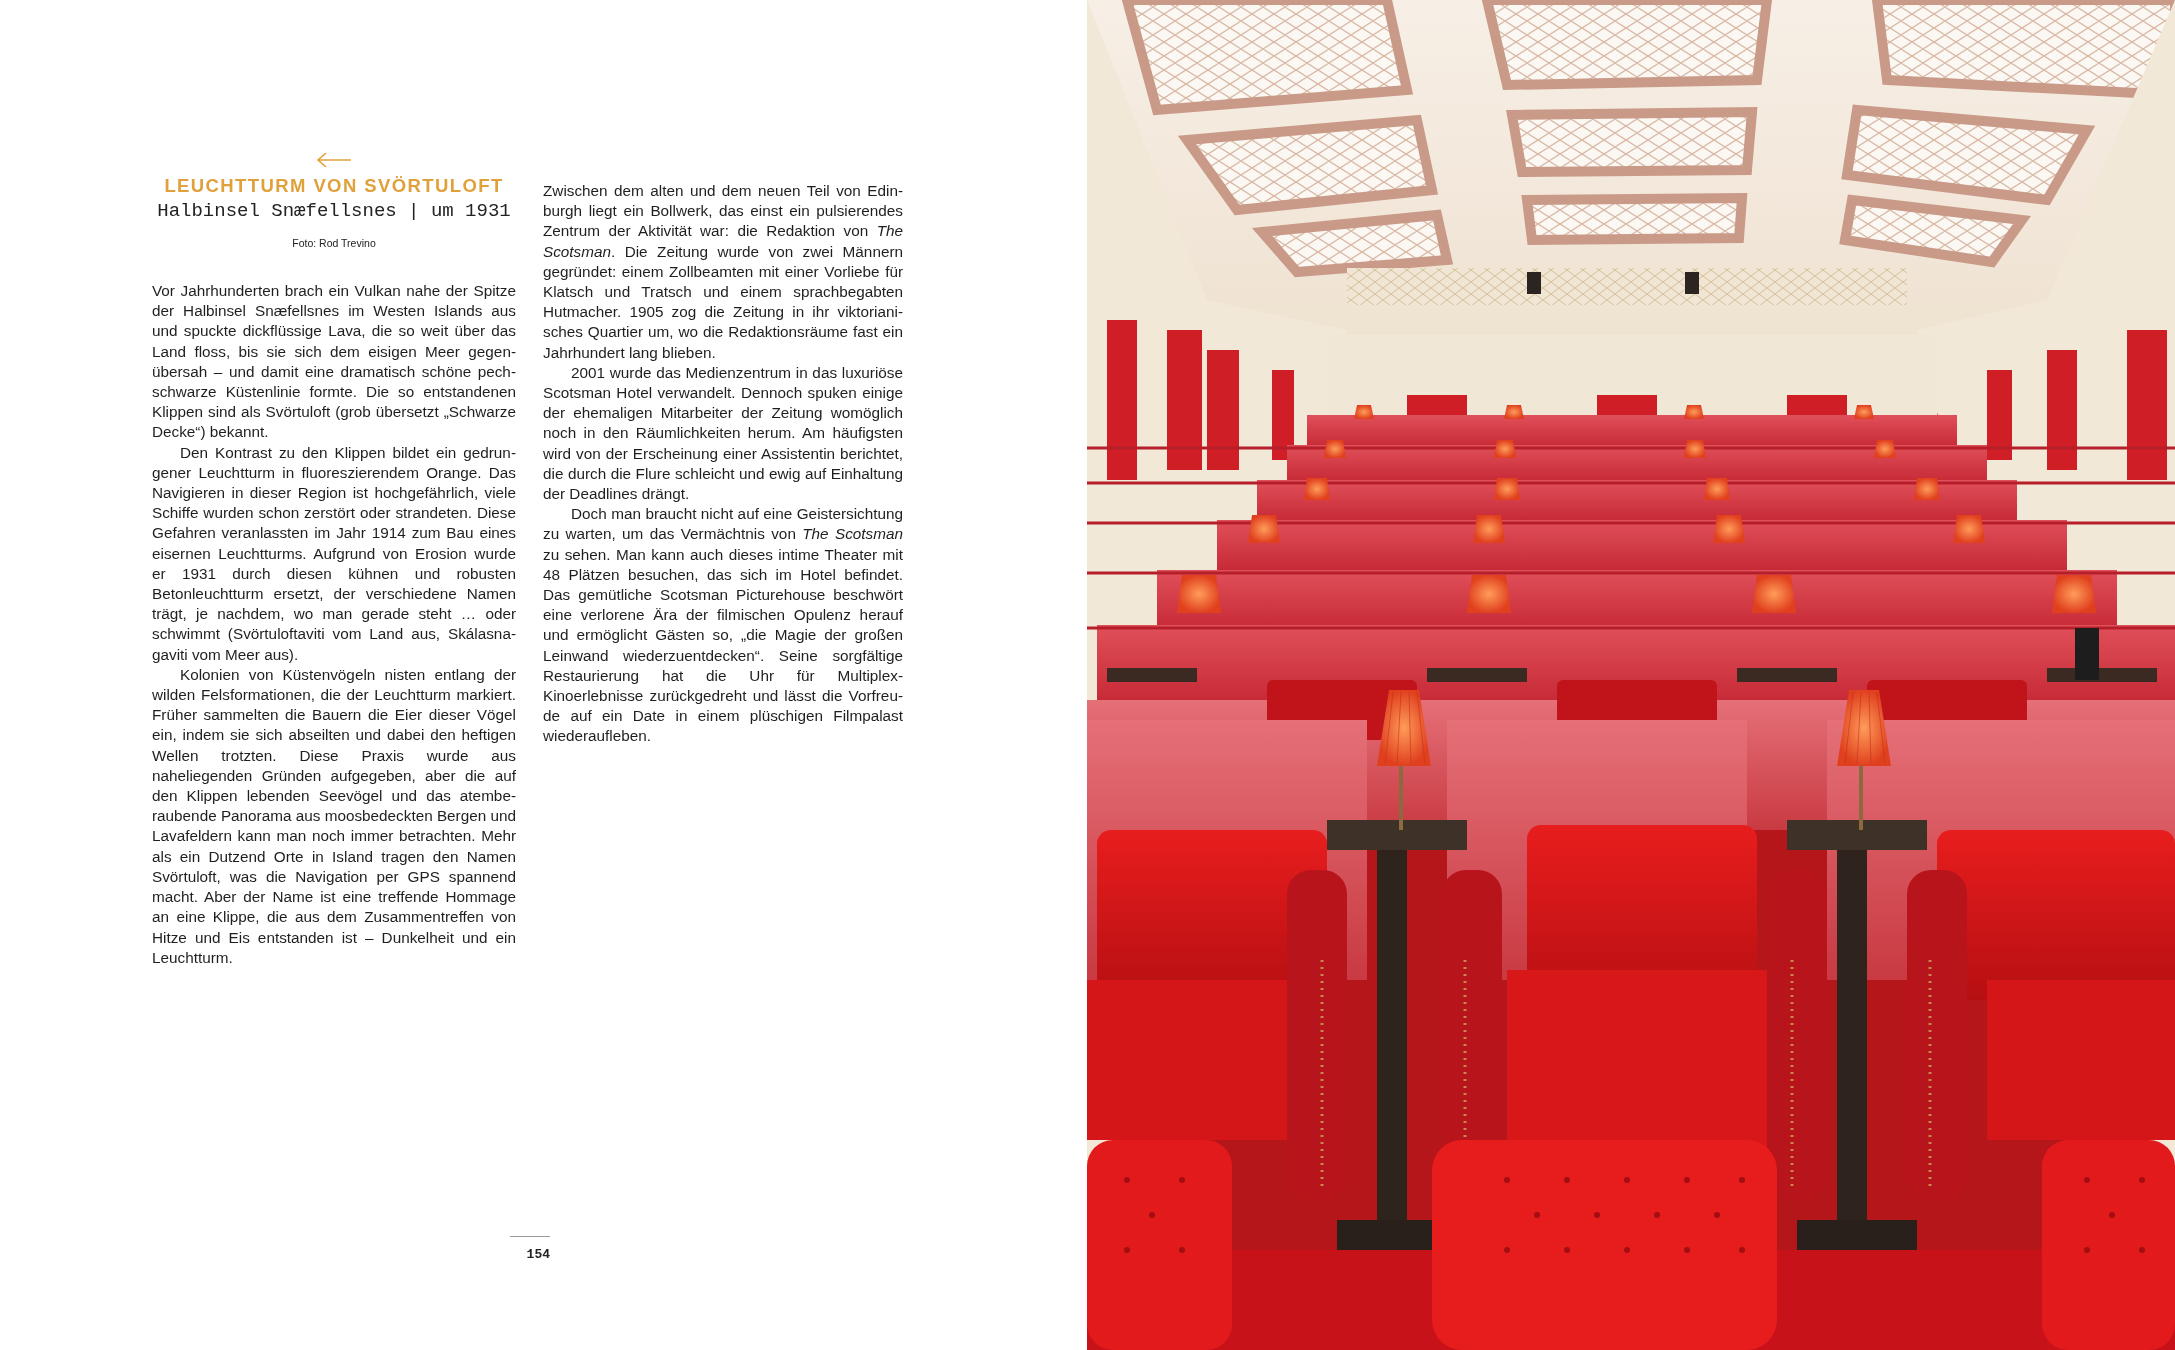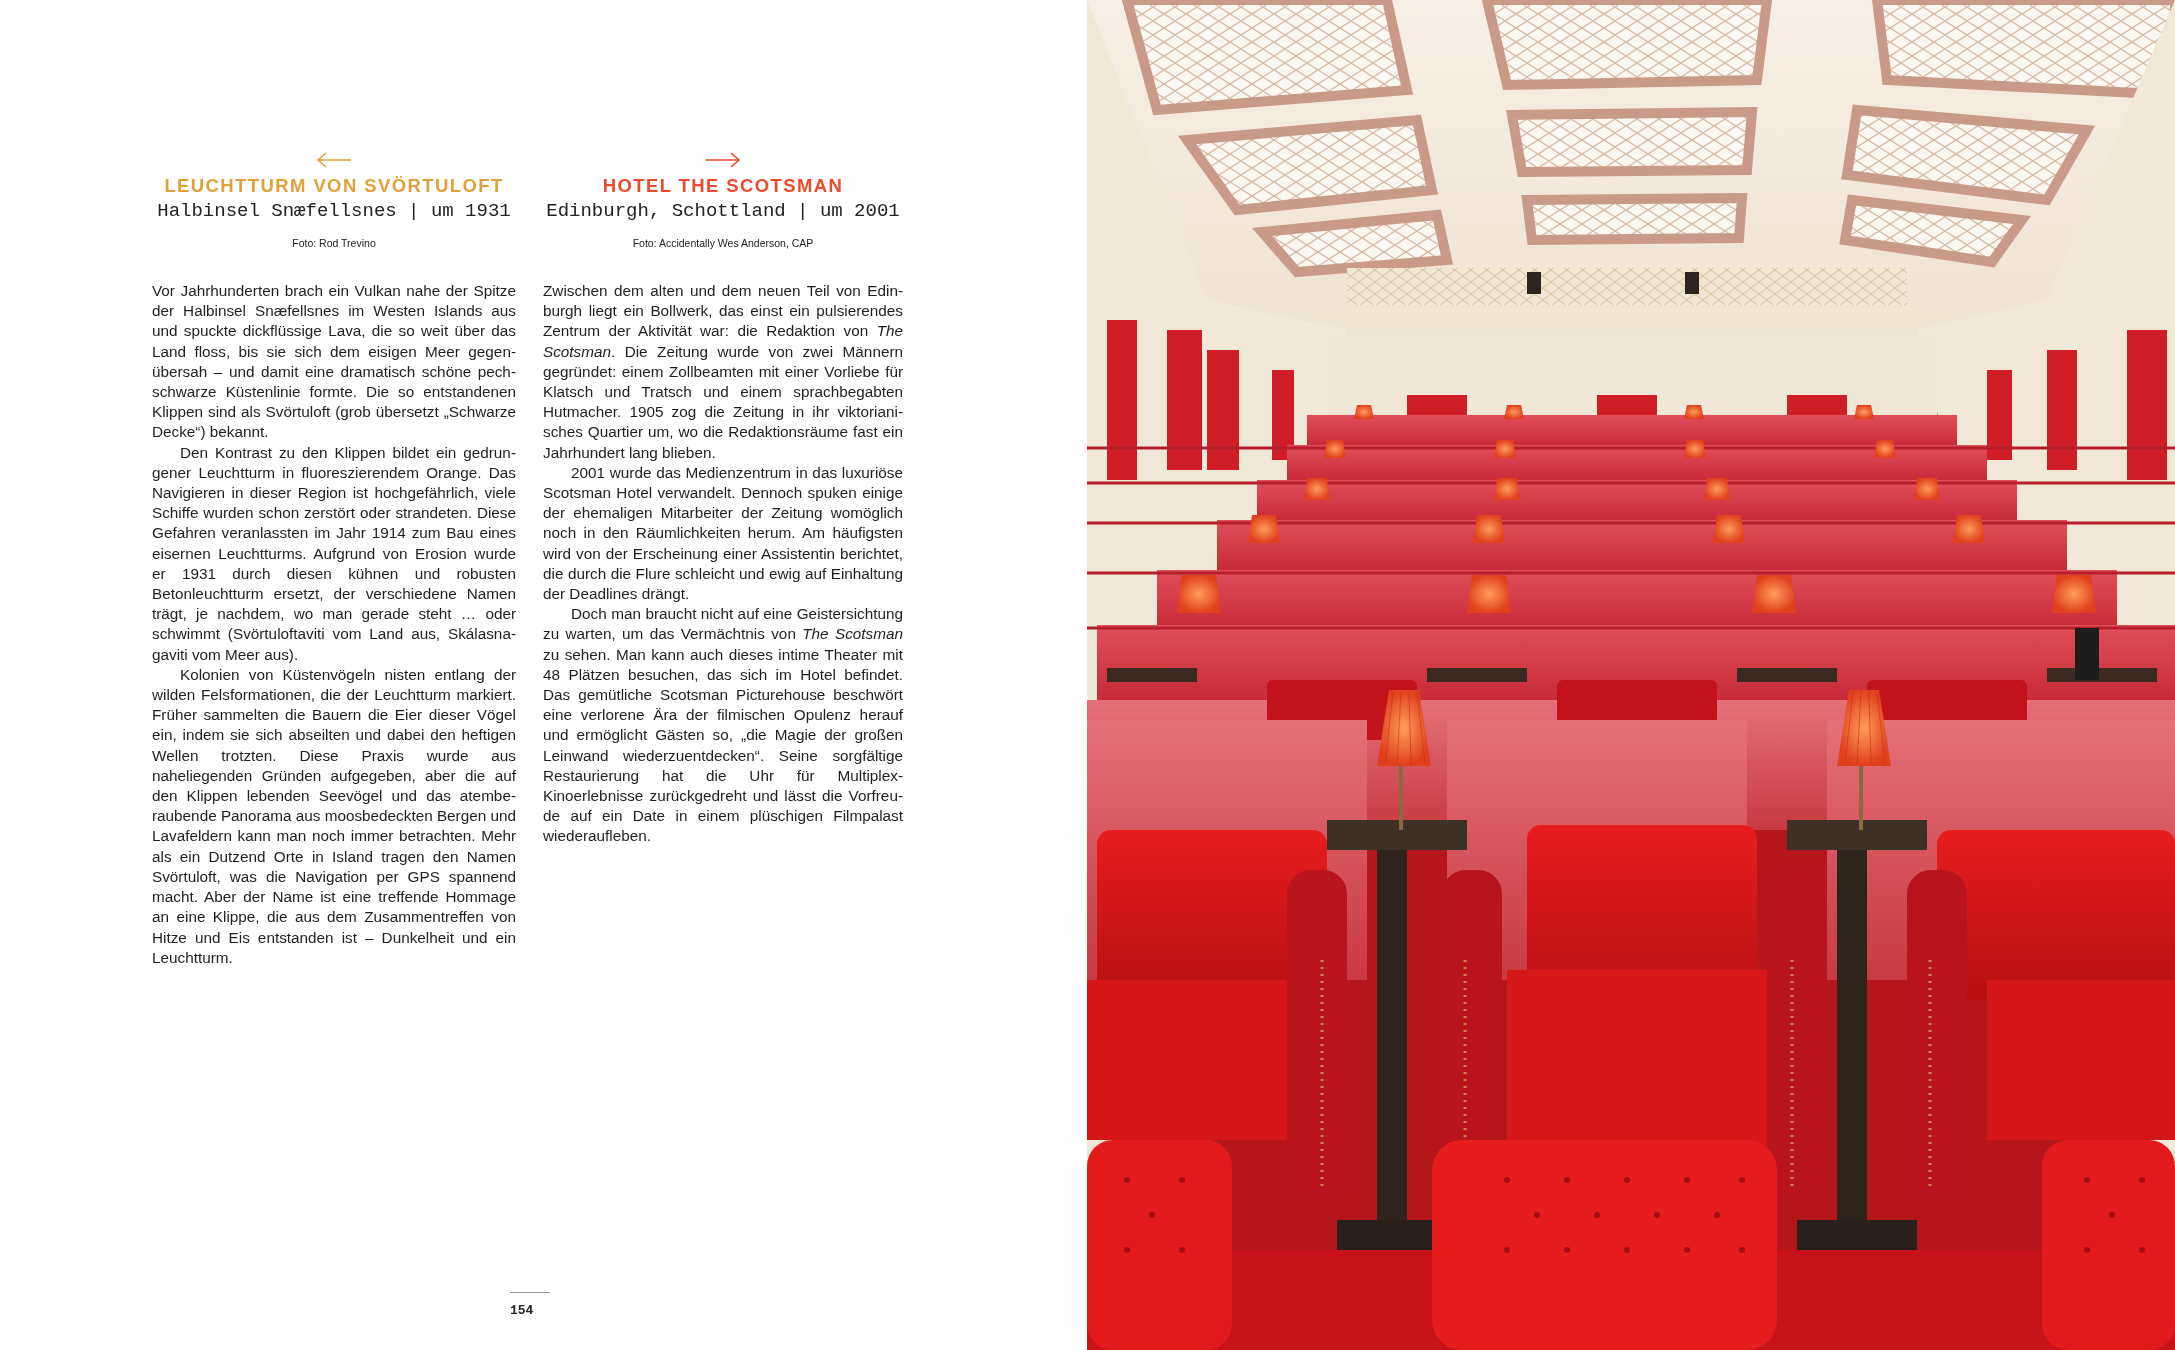--- a/index.html
+++ b/index.html
@@ -36,21 +36,21 @@
   .body-text {
     margin-top: 29px;
     font-family: "Liberation Sans", sans-serif;
     font-size: 15.3px; line-height: 20.2px; text-align: justify; hyphens: manual;
     color: #1f1f1f;
   }
   .body-text p { margin: 0; text-indent: 28px; }
   .body-text p.first { text-indent: 0; }
   .body-text em { font-style: italic; }
   .folio {
-    position: absolute; left: 510px; top: 1292px; width: 40px; text-align: left;
+    position: absolute; left: 510px; top: 1236px; width: 40px; text-align: right;
   }
   .folio .rule { width: 40px; height: 1px; background: #9a9a9a; margin: 0 auto 10px; }
   .folio .num {
     font-family: "Liberation Mono", "DejaVu Sans Mono", monospace; font-size: 13px; font-weight: bold; color: #222;
   }
 
   
   .photo {
     position: absolute; left: 1087px; top: 0; width: 1088px; height: 1350px; overflow: hidden;
     background: #b5161a;
@@ -74,30 +74,20 @@
       <div class="credit">Foto: Rod Trevino</div>
     </div>
     <div class="body-text">
       <p class="first">Vor Jahrhunderten brach ein Vulkan nahe der Spitze der Halbinsel Snæfellsnes im Westen Islands aus und spuckte dickflüssige Lava, die so weit über das Land floss, bis sie sich dem eisigen Meer gegen­übersah – und damit eine dramatisch schöne pech­schwarze Küstenlinie formte. Die so entstandenen Klippen sind als Svörtuloft (grob übersetzt „Schwar­ze Decke“) bekannt.</p>
       <p>Den Kontrast zu den Klippen bildet ein gedrun­gener Leuchtturm in fluoreszierendem Orange. Das Navigieren in dieser Region ist hochgefährlich, viele Schiffe wurden schon zerstört oder strandeten. Diese Gefahren veranlassten im Jahr 1914 zum Bau eines eisernen Leuchtturms. Aufgrund von Erosion wurde er 1931 durch diesen kühnen und robusten Betonleuchtturm ersetzt, der verschiedene Namen trägt, je nachdem, wo man gerade steht … oder schwimmt (Svörtuloftaviti vom Land aus, Skálasna­gaviti vom Meer aus).</p>
       <p>Kolonien von Küstenvögeln nisten entlang der wilden Felsformationen, die der Leuchtturm mar­kiert. Früher sammelten die Bauern die Eier dieser Vögel ein, indem sie sich abseilten und dabei den heftigen Wellen trotzten. Diese Praxis wurde aus naheliegenden Gründen aufgegeben, aber die auf den Klippen lebenden Seevögel und das atembe­raubende Panorama aus moosbedeckten Bergen und Lavafeldern kann man noch immer betrachten. Mehr als ein Dutzend Orte in Island tragen den Namen Svörtuloft, was die Navigation per GPS spannend macht. Aber der Name ist eine treffende Hommage an eine Klippe, die aus dem Zusammen­treffen von Hitze und Eis entstanden ist – Dunkelheit und ein Leuchtturm.</p>
     </div>
   </section>
 
   <section class="article a2">
-    <div class="head">
-      <span class="arrow">
-        <svg width="36" height="16" viewBox="0 0 36 16">
-            <path d="M1 8 H33 M26 1 L34 8 L26 15" fill="none" stroke="#ec4a2c" stroke-width="1.6"></path>
-          </svg>
-      </span>
-      <div class="title">HOTEL THE SCOTSMAN</div>
-      <div class="subtitle">Edinburgh, Schottland | um 2001</div>
-      <div class="credit">Foto: Accidentally Wes Anderson, CAP</div>
-    </div>
     <div class="body-text">
       <p class="first"><span>Zwischen dem alten und dem neuen Teil von Edin­burgh liegt ein Bollwerk, das einst ein pulsierendes Zentrum der Aktivität war: die Redaktion von </span><em>The Scotsman</em><span>. Die Zeitung wurde von zwei Männern gegründet: einem Zollbeamten mit einer Vorliebe für Klatsch und Tratsch und einem sprachbegabten Hutmacher. 1905 zog die Zeitung in ihr viktoriani­sches Quartier um, wo die Redaktionsräume fast ein Jahrhundert lang blieben.</span></p>
       <p><span>2001 wurde das Medienzentrum in das luxuri­öse Scotsman Hotel verwandelt. Dennoch spuken einige der ehemaligen Mitarbeiter der Zeitung wo­möglich noch in den Räumlichkeiten herum. Am häufigsten wird von der Erscheinung einer Assisten­tin berichtet, die durch die Flure schleicht und ewig auf Einhaltung der Deadlines drängt.</span></p>
       <p><span>Doch man braucht nicht auf eine Geistersich­tung zu warten, um das Vermächtnis von </span><em>The Scots­man</em><span> zu sehen. Man kann auch dieses intime Theater mit 48 Plätzen besuchen, das sich im Hotel befindet. Das gemütliche Scotsman Picturehouse beschwört eine verlorene Ära der filmischen Opu­lenz herauf und ermöglicht Gästen so, „die Magie der großen Leinwand wiederzuentdecken“. Seine sorgfältige Restaurierung hat die Uhr für Multiplex-Kinoerlebnisse zurückgedreht und lässt die Vorfreu­de auf ein Date in einem plüschigen Filmpalast wiederaufleben.</span></p>
     </div>
   </section>
 
   <div class="folio">
     <div class="rule"></div>
     <div class="num">154</div>

